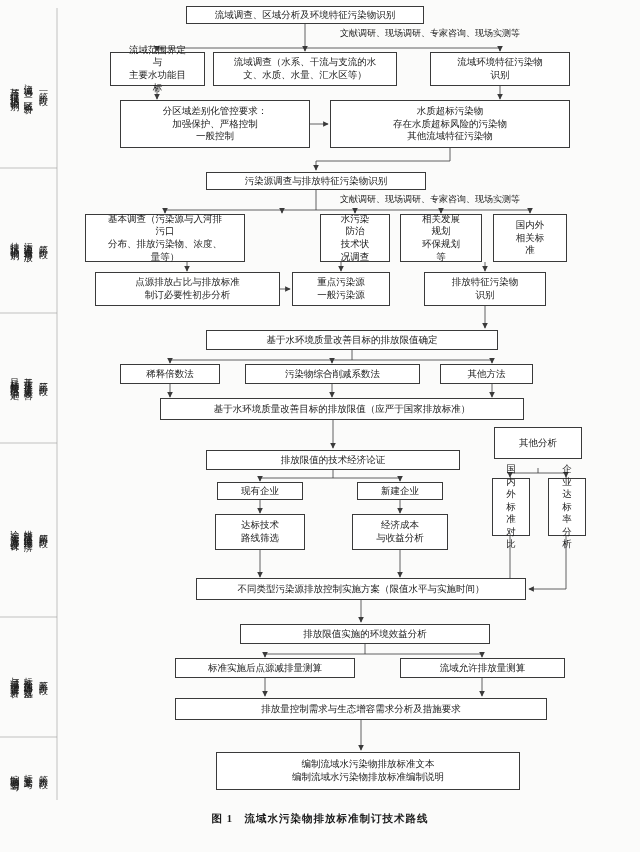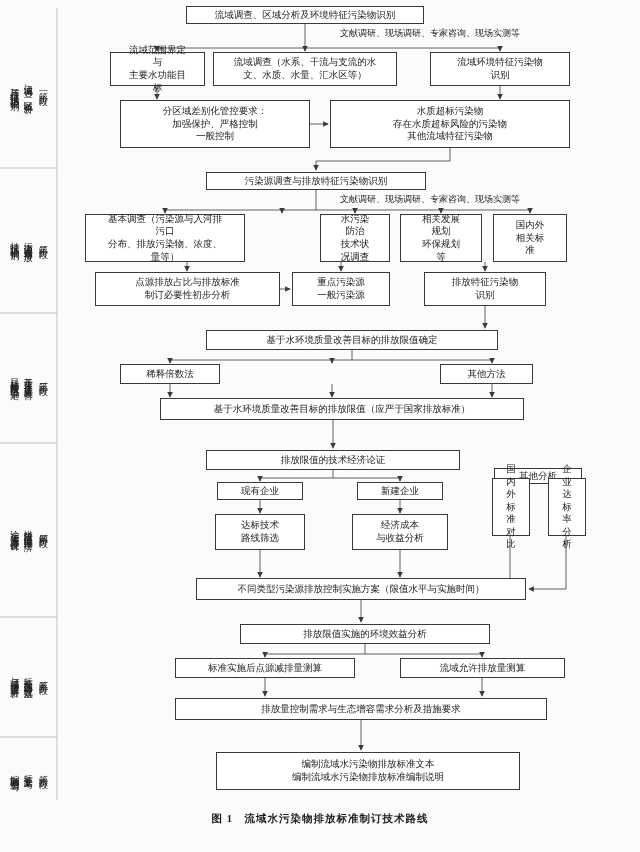--- a/index.html
+++ b/index.html
@@ -156,25 +156,26 @@
 相关标准</div>
   <div class="bx" style="left:95px;top:272px;width:185px;height:34px">点源排放占比与排放标准
 制订必要性初步分析</div>
   <div class="bx" style="left:292px;top:272px;width:98px;height:34px">重点污染源
 一般污染源</div>
   <div class="bx" style="left:424px;top:272px;width:122px;height:34px">排放特征污染物
 识别</div>
 
   <div class="bx" style="left:206px;top:330px;width:292px;height:20px">基于水环境质量改善目标的排放限值确定</div>
   <div class="bx" style="left:120px;top:364px;width:100px;height:20px">稀释倍数法</div>
+  <div class="bx" style="left:245px;top:364px;width:175px;height:20px">污染物综合削减系数法</div>
   <div class="bx" style="left:440px;top:364px;width:93px;height:20px">其他方法</div>
   <div class="bx" style="left:160px;top:398px;width:364px;height:22px">基于水环境质量改善目标的排放限值（应严于国家排放标准）</div>
 
   <div class="bx" style="left:206px;top:450px;width:254px;height:20px">排放限值的技术经济论证</div>
-  <div class="bx" style="left:494px;top:468px;width:88px;height:16px">其他分析</div>
+  <div class="bx" style="left:494px;top:427px;width:88px;height:32px">其他分析</div>
   <div class="bx" style="left:217px;top:482px;width:86px;height:18px">现有企业</div>
   <div class="bx" style="left:357px;top:482px;width:86px;height:18px">新建企业</div>
   <div class="bx" style="left:492px;top:478px;width:36px;height:58px">国内外标准对比</div>
   <div class="bx" style="left:548px;top:478px;width:36px;height:58px">企业达标率分析</div>
   <div class="bx" style="left:215px;top:514px;width:90px;height:36px">达标技术
 路线筛选</div>
   <div class="bx" style="left:352px;top:514px;width:96px;height:36px">经济成本
 与收益分析</div>
   <div class="bx" style="left:196px;top:578px;width:330px;height:22px">不同类型污染源排放控制实施方案（限值水平与实施时间）</div>
 

